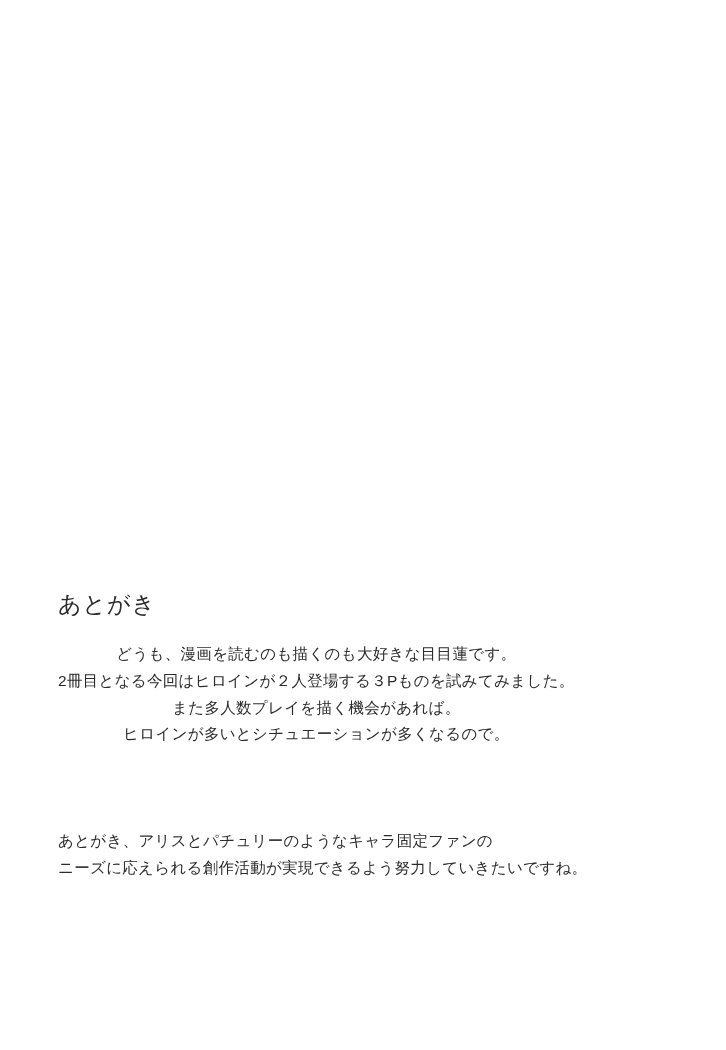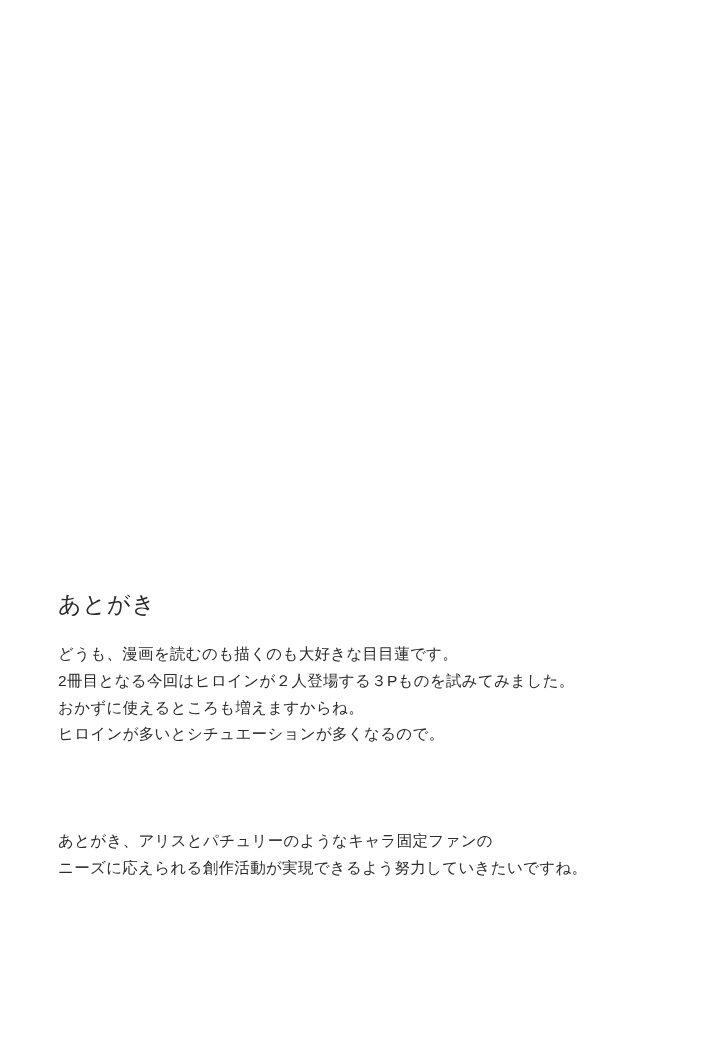--- a/index.html
+++ b/index.html
@@ -27,21 +27,21 @@
   }
   .body-block {
     position: absolute;
     left: 58px;
     font-size: 15.5px;
     line-height: 26.8px;
     letter-spacing: 0.3px;
     color: #2b2b2b;
     white-space: nowrap;
   }
-  .paragraph-1 { top: 641px; }
+  .paragraph-1 { top: 641px; text-align: center; }
   .paragraph-2 { top: 828px; }
   .colophon    { top: 933px; }
   .colophon-row {
     display: flex;
   }
   .colophon-label {
     display: inline-block;
     width: 75px;
     flex: 0 0 75px;
   }
@@ -57,21 +57,21 @@
 </head>
 <body>
 
 <div class="page">
 
   <div class="afterword-title">あとがき</div>
 
   <div class="body-block paragraph-1">
     <div>どうも、漫画を読むのも描くのも大好きな目目蓮です。</div>
     <div>2冊目となる今回はヒロインが２人登場する３Pものを試みてみました。</div>
-    <div>おかずに使えるところも増えますからね。</div>
+    <div>また多人数プレイを描く機会があれば。</div>
     <div>ヒロインが多いとシチュエーションが多くなるので。</div>
   </div>
 
   <div class="body-block paragraph-2">
     <div>あとがき、アリスとパチュリーのようなキャラ固定ファンの</div>
     <div>ニーズに応えられる創作活動が実現できるよう努力していきたいですね。</div>
   </div>
 
 
   <div class="page-number">25</div>

